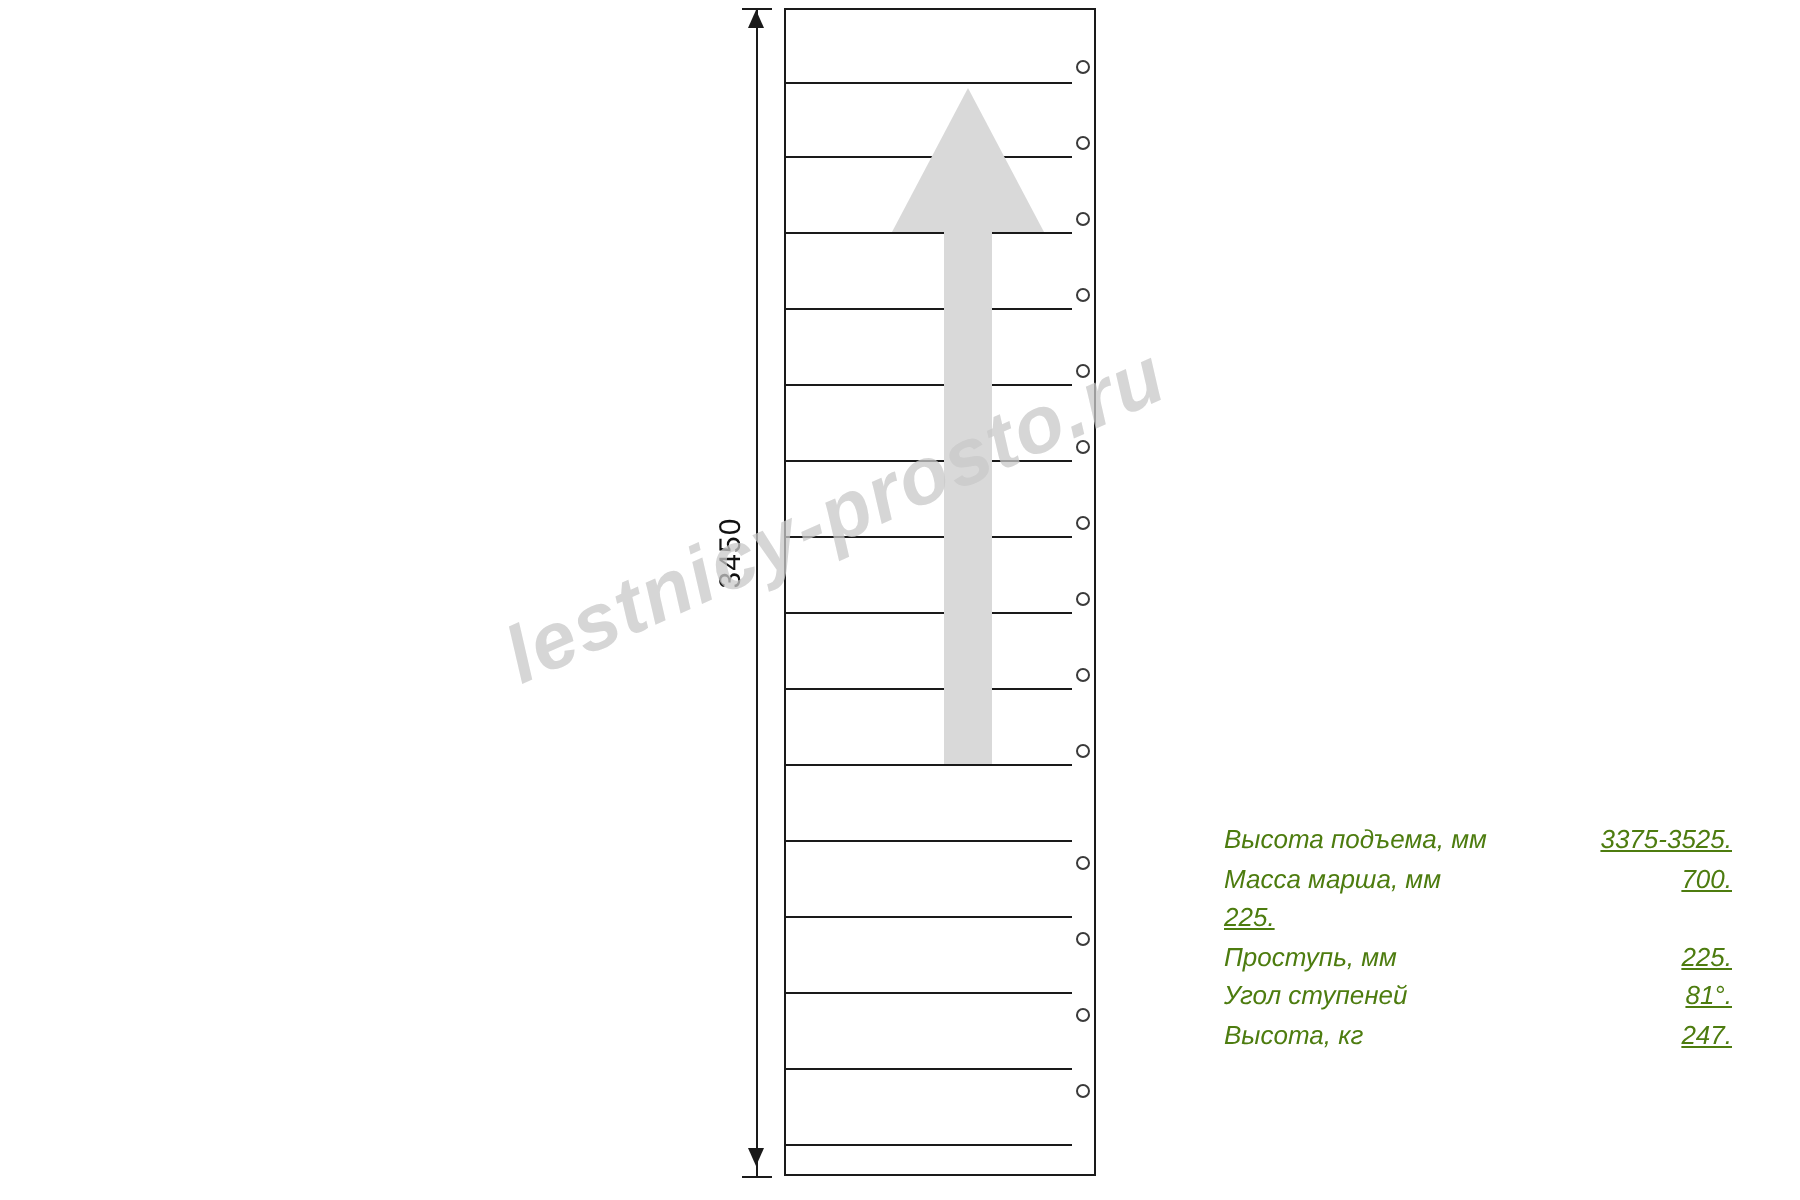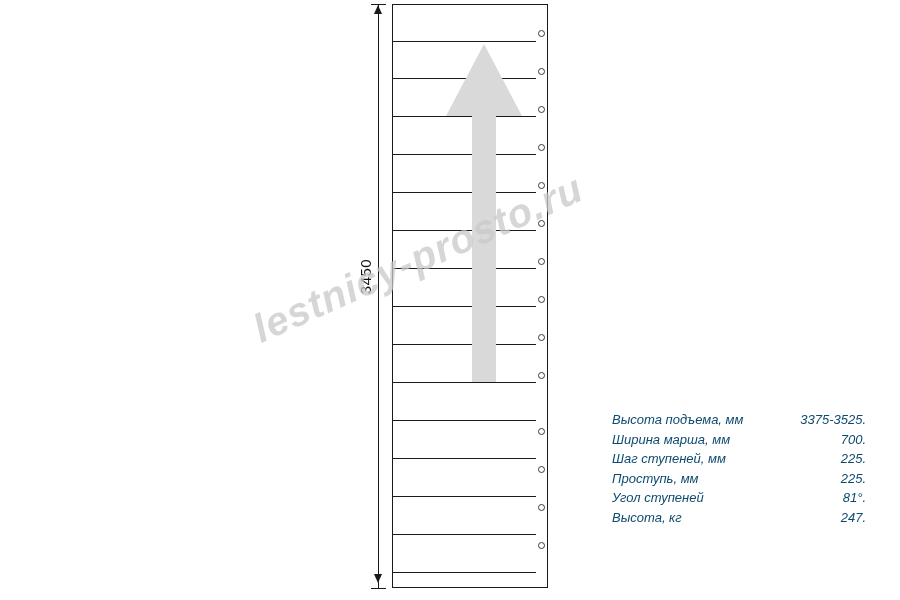--- a/index.html
+++ b/index.html
@@ -138,31 +138,31 @@
   }
 
   
   .specs {
     position: absolute;
     left: 612px;
     top: 410px;
     width: 254px;
     font-style: italic;
     font-size: 13px;
-    color: #0c4a6e;
+    color: #4d7c0f;
   }
   .spec-row {
     display: flex;
     justify-content: space-between;
     align-items: baseline;
     line-height: 19.5px;
     white-space: nowrap;
   }
   .spec-label { text-align: left; }
-  .spec-value { text-align: right; }
+  .spec-value { text-align: right; text-decoration: underline; }
 
   
   .watermark {
     position: absolute;
     left: 148px;
     top: 236px;
     width: 540px;
     text-align: center;
     font-size: 40px;
     font-style: italic;
@@ -229,25 +229,24 @@
     <div class="head"></div>
     <div class="shaft"></div>
   </div>
 
   <div class="specs" id="specs">
       <div class="spec-row">
         <span class="spec-label">Высота подъема, мм</span>
         <span class="spec-value">3375-3525.</span>
       </div>
       <div class="spec-row">
-        <span class="spec-label">Ширина марша, мм</span>
+        <span class="spec-label">Масса марша, мм</span>
         <span class="spec-value">700.</span>
       </div>
       <div class="spec-row">
-        <span class="spec-label">Шаг ступеней, мм</span>
         <span class="spec-value">225.</span>
       </div>
       <div class="spec-row">
         <span class="spec-label">Проступь, мм</span>
         <span class="spec-value">225.</span>
       </div>
       <div class="spec-row">
         <span class="spec-label">Угол ступеней</span>
         <span class="spec-value">81°.</span>
       </div>

